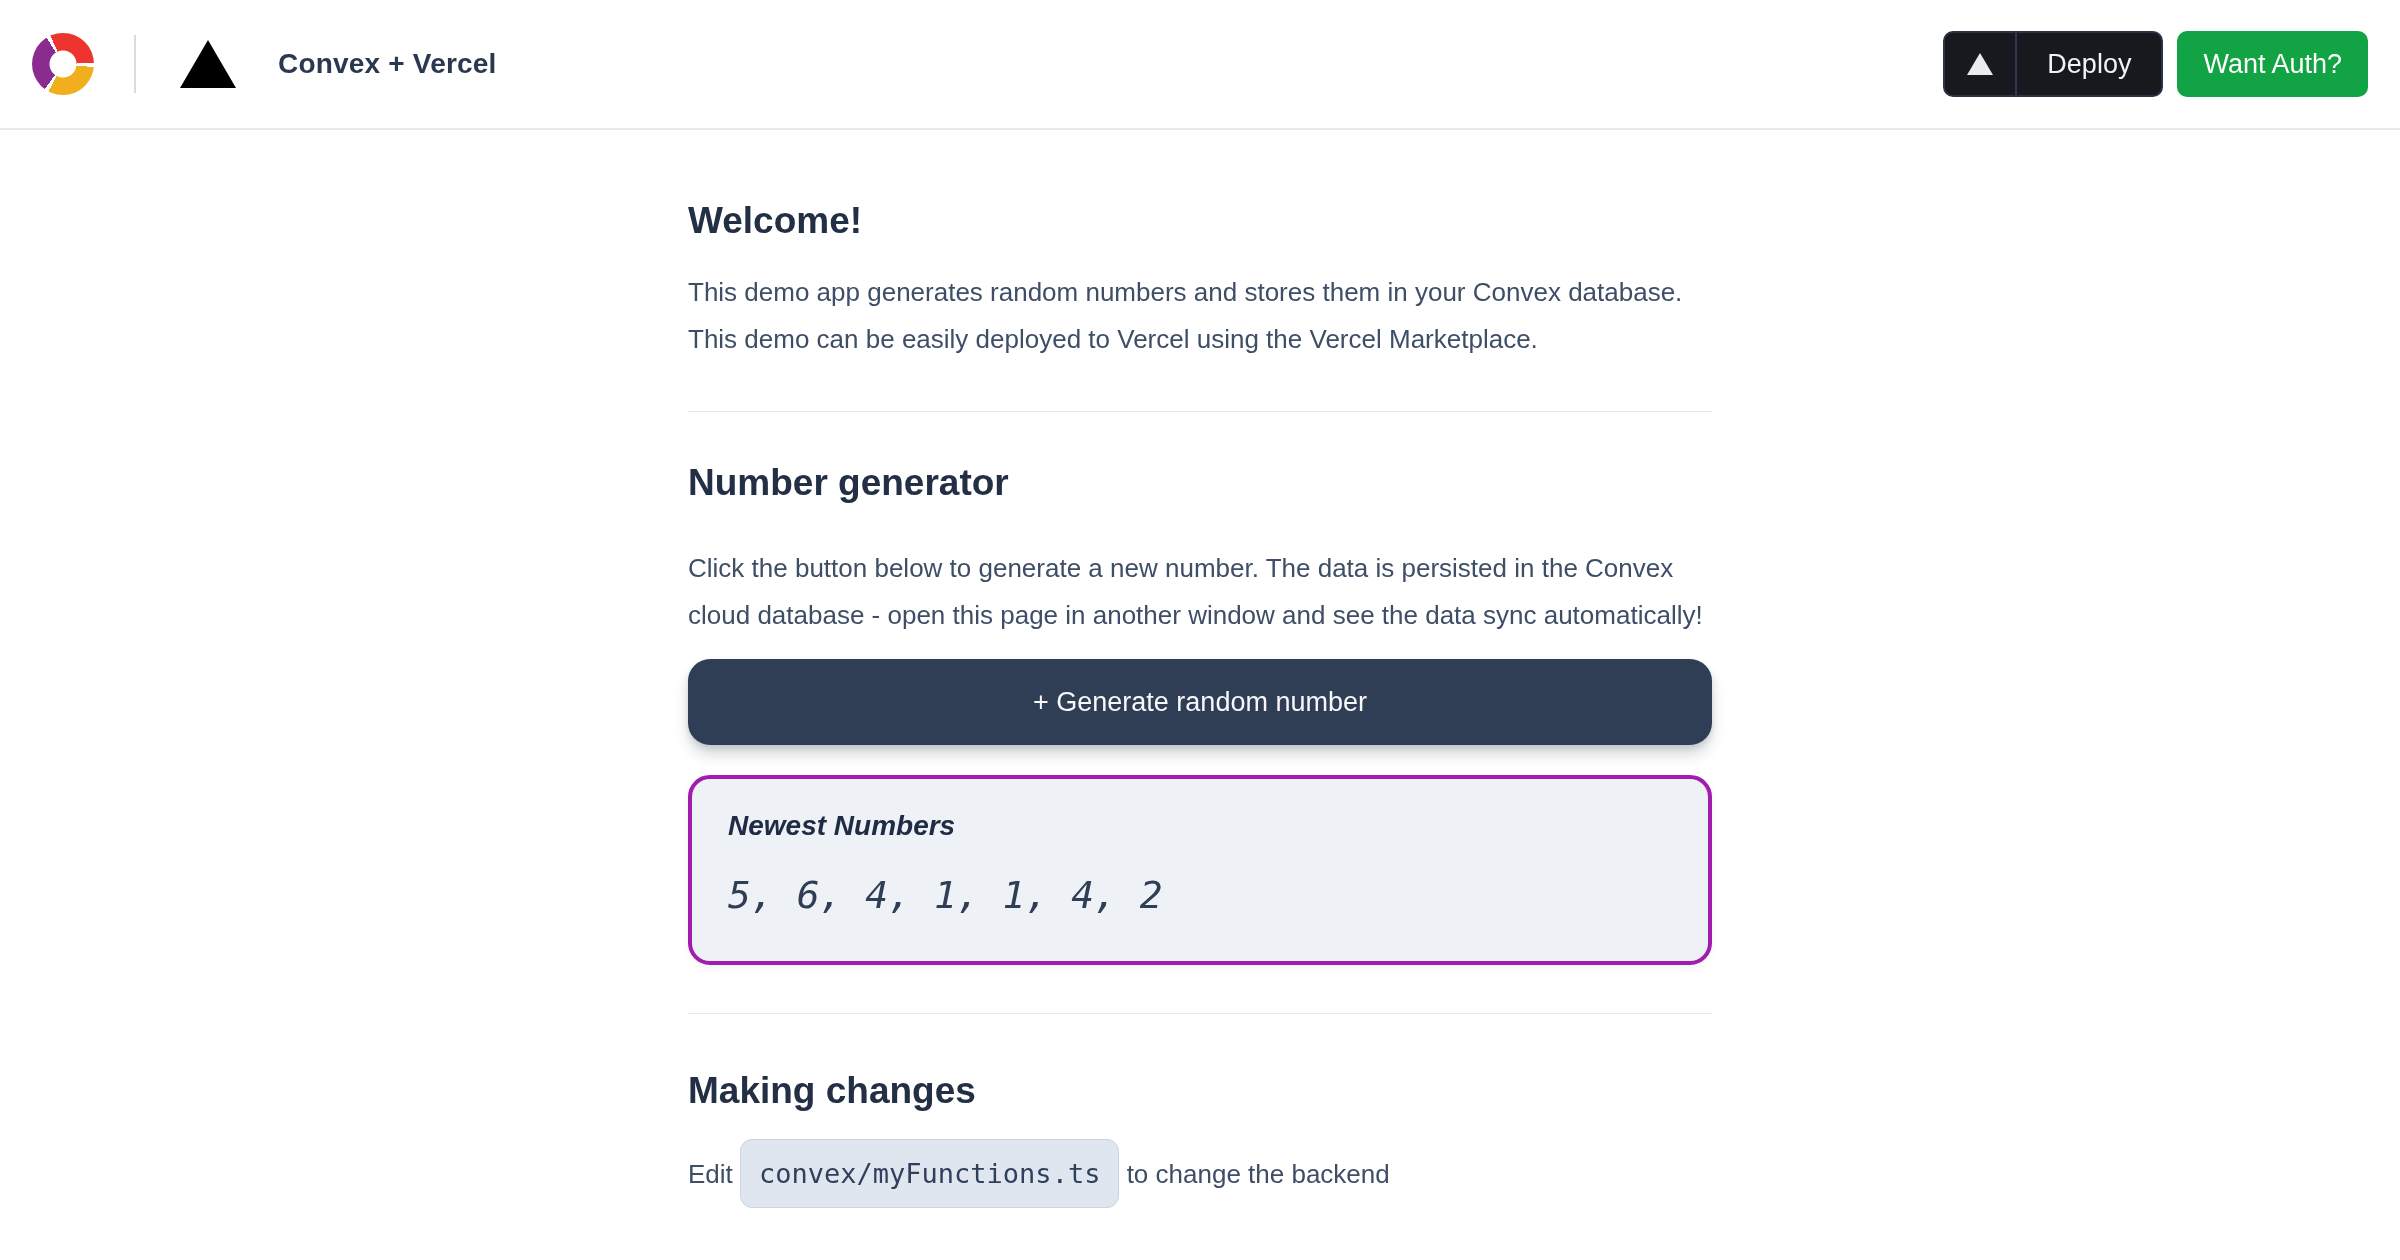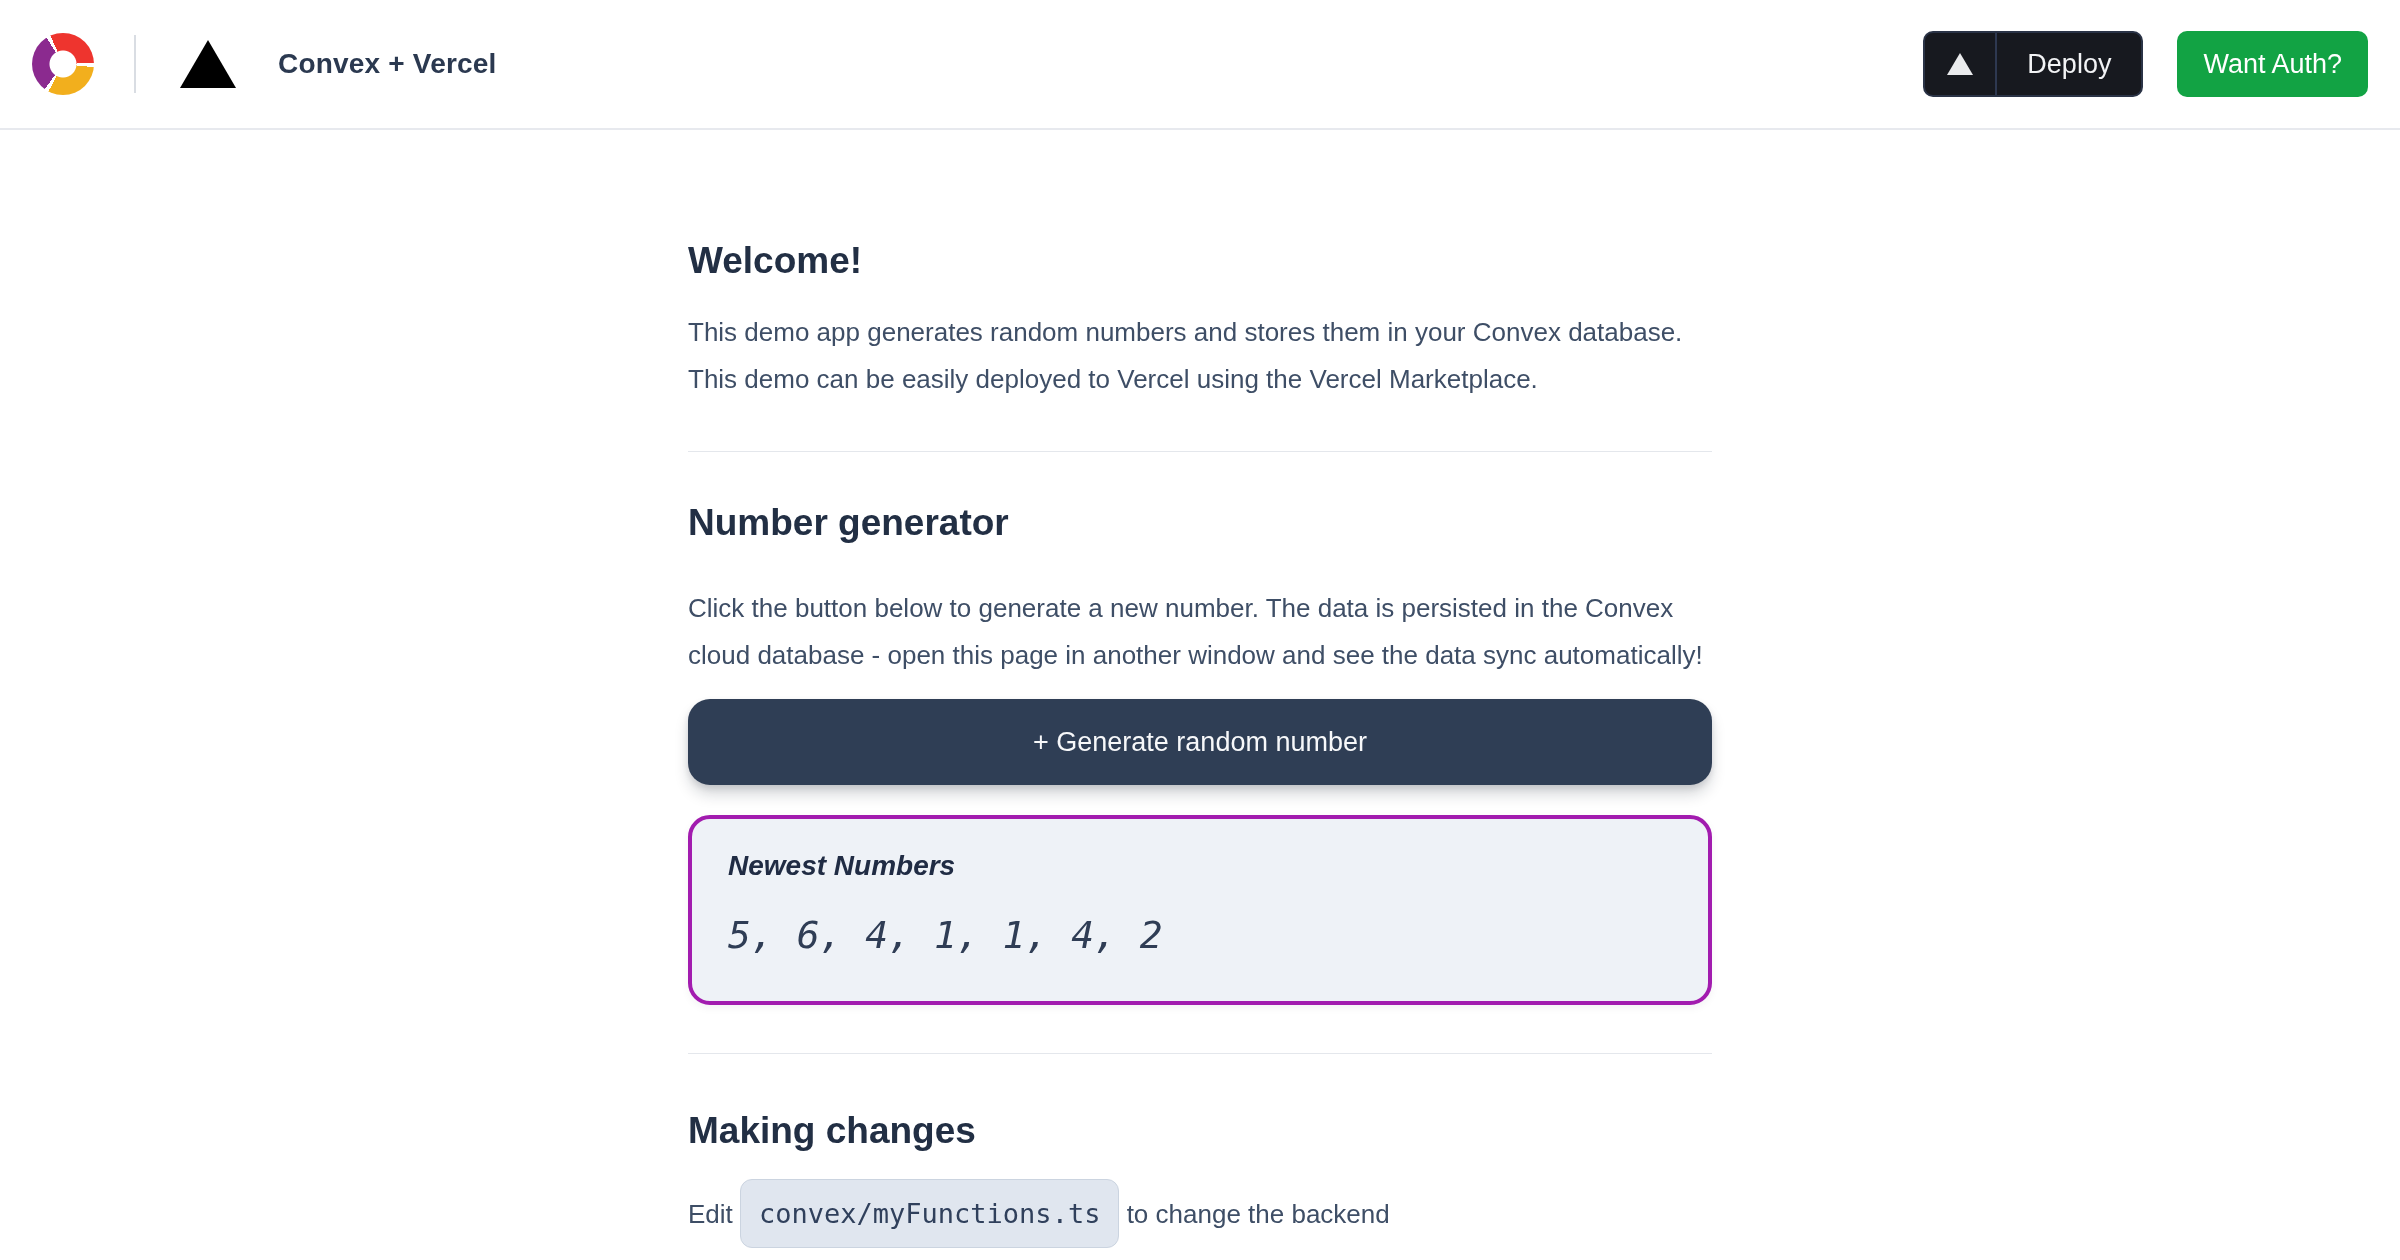--- a/index.html
+++ b/index.html
@@ -44,21 +44,21 @@
     width: 0; height: 0;
     border-left: 28px solid transparent;
     border-right: 28px solid transparent;
     border-bottom: 48px solid var(--vercel-black, #000000);
     margin-right: 26px;
   }
   .page-title {
     font-size: 28px; font-weight: 700;
     color: #2b3950; letter-spacing: 0.2px;
   }
-  .header-right { display: flex; align-items: center; gap: 34px; justify-content: flex-end; }
+  .header-right { display: flex; align-items: center; gap: 14px; justify-content: flex-end; }
   .deploy-button {
     display: flex; align-items: center; height: 66px;
     background: var(--deploy-button-bg, #17191f);
     border: 2px solid #2a3346;
     border-radius: 10px;
     color: #f2f3f5; cursor: pointer; padding: 0; overflow: hidden;
     font-family: inherit;
   }
   .deploy-triangle-wrap {
     width: 72px; align-self: stretch;
@@ -74,21 +74,21 @@
   .deploy-label { padding: 0 30px; font-size: 27px; }
   .want-auth-button {
     height: 66px;
     background: var(--want-auth-green, #12a344);
     color: #ffffff; border: none; border-radius: 10px;
     font-size: 27px; padding: 0 26px; cursor: pointer;
     font-family: inherit;
   }
 
   
-  .main-content { width: 1024px; margin: 0 auto; padding-top: 108px; }
+  .main-content { width: 1024px; margin: 0 auto; padding-top: 68px; }
   .section-heading {
     font-size: 37px; line-height: 45px; font-weight: 700;
     color: var(--heading-text, #222f44); margin: 0;
   }
   .body-text {
     margin: 26px 0 0; font-size: 26px; line-height: 47px;
     color: var(--body-text, #3e4e66);
   }
   .body-text--gap { margin-top: 40px; }
   .section-divider {

